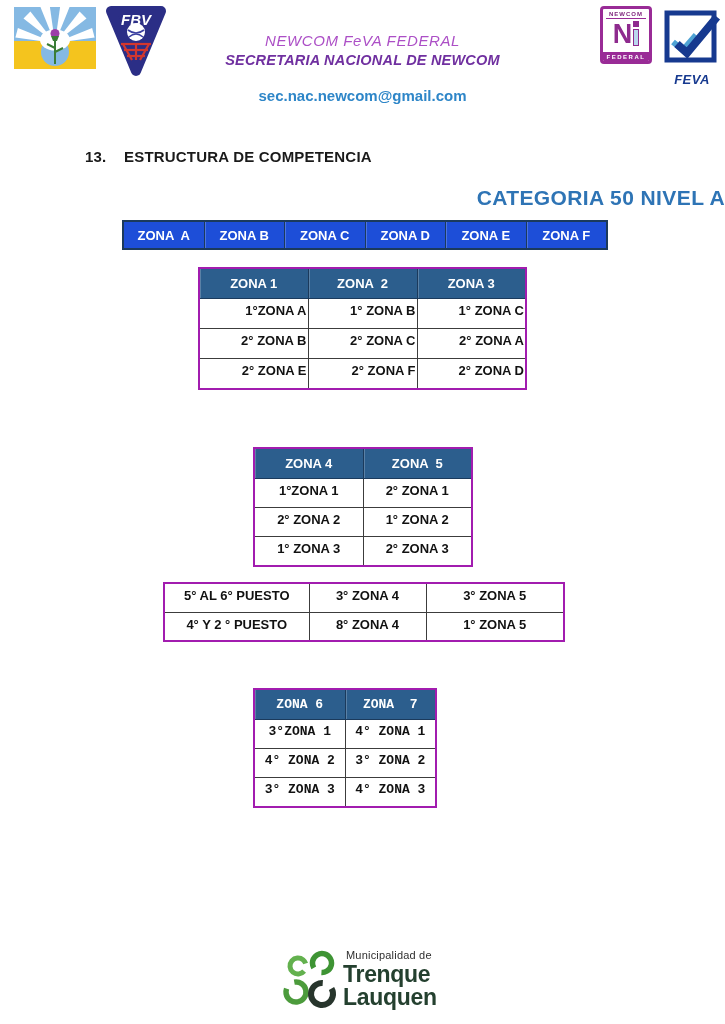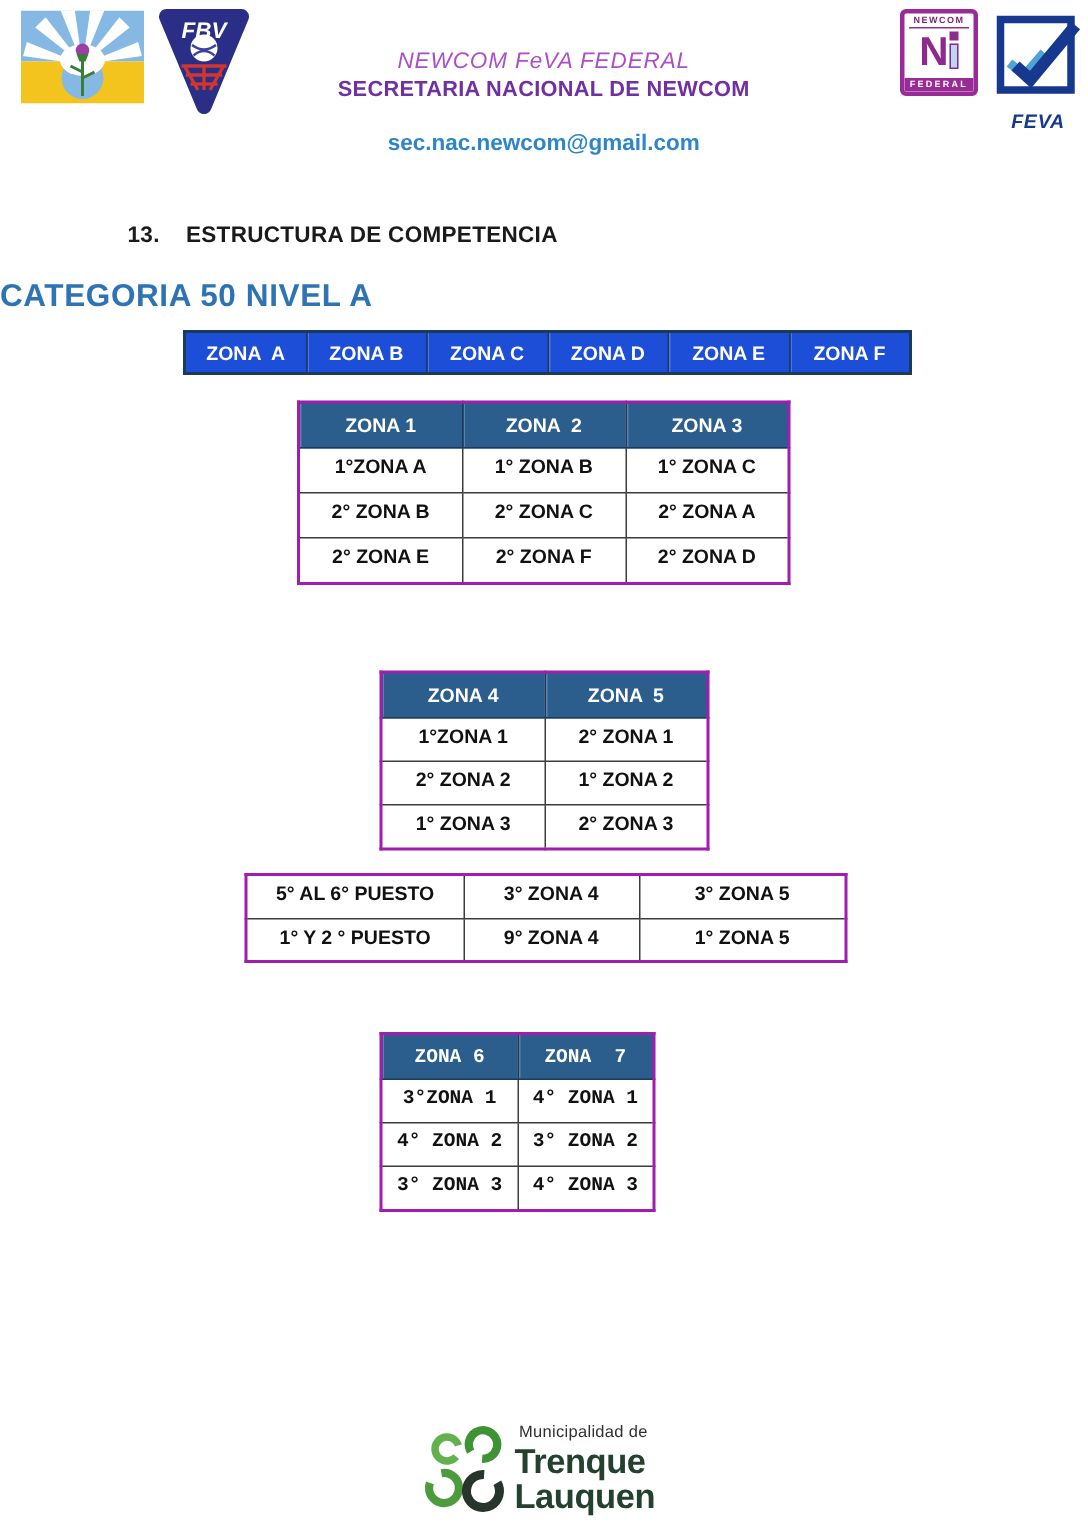--- a/index.html
+++ b/index.html
@@ -5,61 +5,61 @@
   html,body{margin:0;padding:0;background:#ffffff;}
   .page{
     position:relative;width:725px;height:1024px;background:#ffffff;
     font-family:"Liberation Sans",sans-serif;overflow:hidden;
   }
   
   .flag-logo{position:absolute;left:14px;top:7px;width:82px;height:62px;}
   .fbv-logo{position:absolute;left:104px;top:2px;width:64px;height:76px;}
   .org-block{position:absolute;left:0;right:0;top:32px;text-align:center;line-height:1.15;}
   .org-line1{font-size:15px;font-weight:normal;font-style:italic;color:#AC4FC6;letter-spacing:.6px;}
-  .org-line2{font-size:14.5px;font-weight:bold;color:#7030A0;margin-top:3px;letter-spacing:.2px;}
+  .org-line2{font-size:14.5px;font-weight:bold;color:#7030A0;margin-top:3px;letter-spacing:.2px;font-style:italic;}
   .org-line3{font-size:15px;font-weight:bold;color:#2E86C8;margin-top:18px;}
   .newcom-logo{
     position:absolute;left:600px;top:6px;width:52px;height:58px;box-sizing:border-box;
     border:3px solid #992B96;border-radius:4px;background:#fff;text-align:center;overflow:hidden;
   }
   .newcom-top{font-size:6px;font-weight:bold;color:#7A1E78;letter-spacing:1px;
     border-bottom:1px solid #992B96;margin:2px 3px 0 3px;padding-bottom:1px;}
   .newcom-mid{font-size:27px;font-weight:bold;color:#8E2A8E;line-height:30px;letter-spacing:-1px;}
   .newcom-i{display:inline-block;vertical-align:top;margin-left:2px;width:6px;height:28px;position:relative;}
   .newcom-i .dot{position:absolute;top:2px;left:0;width:6px;height:6px;background:#8E2A8E;}
   .newcom-i .bar{position:absolute;top:10px;left:0;width:6px;height:17px;background:#B9D7EE;border:1px solid #8E2A8E;box-sizing:border-box;}
   .newcom-bot{position:absolute;left:0;right:0;bottom:0;background:#992B96;color:#fff;
     font-size:6px;font-weight:bold;letter-spacing:1.5px;padding:2px 0 1px 0;}
   .feva-logo{position:absolute;left:660px;top:4px;width:64px;height:84px;text-align:center;}
   .feva-label{font-size:13px;font-weight:bold;font-style:italic;color:#16398F;letter-spacing:.5px;margin-top:-2px;}
   
   .section-heading{position:absolute;left:85px;top:148px;display:flex;
     font-size:15px;font-weight:bold;color:#1a1a1a;letter-spacing:.2px;}
   .section-number{width:39px;}
-  .category-title{position:absolute;left:0;right:0;top:186px;text-align:left;
+  .category-title{position:absolute;left:0;right:0;top:186px;text-align:right;
     font-size:21px;font-weight:bold;color:#2E74B5;letter-spacing:.4px;}
   
   .zones-bar{position:absolute;left:122px;top:220px;width:486px;height:30px;box-sizing:border-box;
     display:flex;background:#1d4ed8;border:2px solid #1B3A5C;}
   .zone-cell{flex:1;display:flex;align-items:center;justify-content:center;
     color:#fff;font-size:13px;font-weight:bold;white-space:pre;
     border-left:1px solid #1B3A5C;box-shadow:inset 1px 0 0 rgba(255,255,255,.22);}
   .zone-cell:first-child{border-left:none;box-shadow:none;}
   
   table.doc{border-collapse:collapse;table-layout:fixed;position:absolute;
     border:2px solid #a21caf;background:#fff;}
   table.doc th{
     background:#2C5E8D;color:#fff;font-size:13px;font-weight:bold;white-space:pre;
     border:1px solid #1B3A5C;height:27px;text-align:center;vertical-align:middle;
     box-shadow:inset 1px 0 0 rgba(255,255,255,.22);}
   table.doc td{
     border:1px solid #3C3C3C;color:#111;font-size:13px;font-weight:bold;white-space:pre;
     height:29px;text-align:center;vertical-align:top;padding-top:4px;box-sizing:border-box;}
   #tbl-zonas123{left:198px;top:267px;width:329px;}
-  #tbl-zonas123 td{height:30px;}
+  #tbl-zonas123 td{height:30px;text-align:right;}
   #tbl-zonas45{left:253px;top:447px;width:220px;}
   #tbl-puestos{left:163px;top:582px;width:400px;}
   #tbl-zonas67{left:253px;top:688px;width:184px;font-family:Liberation Mono, monospace;}
   
   .muni-logo{position:absolute;left:281px;top:948px;width:170px;height:70px;}
   .muni-arrows{position:absolute;left:0;top:2px;}
   .muni-text{position:absolute;left:62px;top:2px;line-height:1;}
   .muni-small{font-size:11px;color:#2F2F2F;margin-left:3px;letter-spacing:.2px;}
   .muni-big{font-size:23px;font-weight:bold;color:#24402F;letter-spacing:-.3px;line-height:20px;margin-top:3px;}
 </style>
@@ -193,22 +193,22 @@
         <col style="width:117px">
         <col style="width:138px">
       </colgroup>
     <tbody>
         <tr>
       <td>5° AL 6° PUESTO</td>
       <td>3° ZONA 4</td>
       <td>3° ZONA 5</td>
     </tr>
     <tr>
-      <td>1° Y 2 ° PUESTO</td>
-      <td>9° ZONA 4</td>
+      <td>4° Y 2 ° PUESTO</td>
+      <td>8° ZONA 4</td>
       <td>1° ZONA 5</td>
     </tr>
   </tbody>
     </table>
 
   <table class="doc" id="tbl-zonas67">
     <tbody>
         <tr>
       <th>ZONA 6</th>
       <th>ZONA  7</th>

